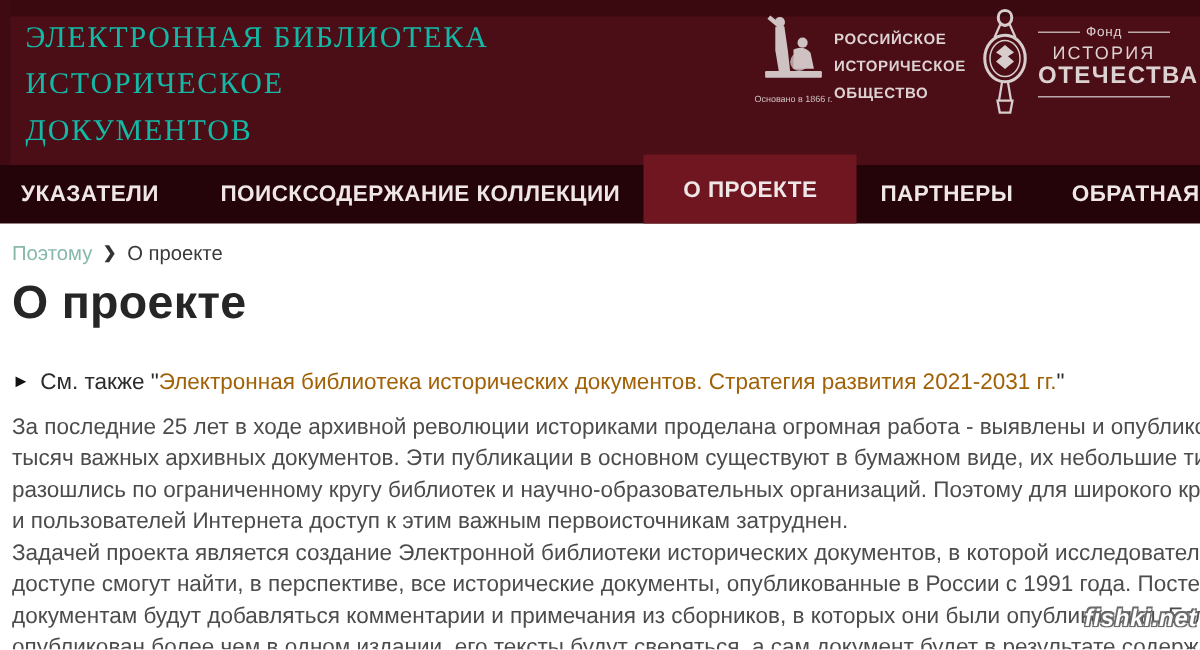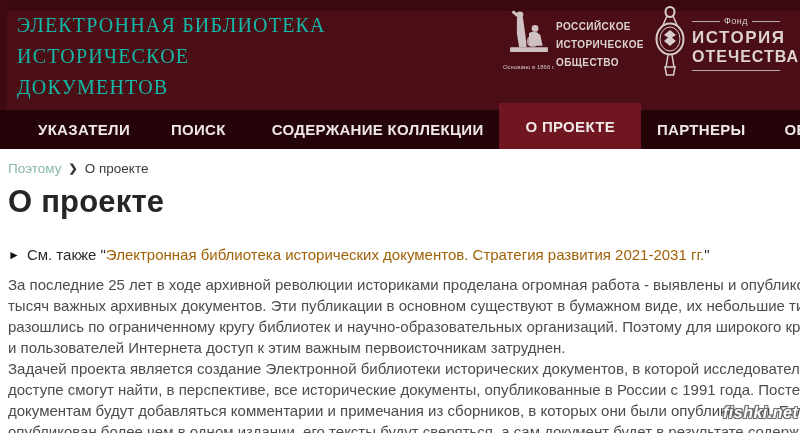--- a/index.html
+++ b/index.html
@@ -19,31 +19,31 @@
   .rio-emblem { position:absolute; left:6px; top:2px; }
   .rio-founded { position:absolute; left:0px; top:58px; width:58px; text-align:center;
                  font-size:6px; color:#cfc2c2; letter-spacing:0; }
   .rio-text { position:absolute; left:56px; top:12px; font-size:10px; font-weight:bold;
               line-height:18px; color:#ddd2d2; letter-spacing:0.4px; }
   .fond-logo { position:absolute; left:150px; top:2px; width:132px; height:80px; cursor:pointer; }
   .fond-emblem { position:absolute; left:0; top:2px; }
   .fond-text { position:absolute; left:42px; top:14px; width:88px; color:#ddd2d2; text-align:center; }
   .fond-top { display:flex; align-items:center; gap:4px; font-size:9px; letter-spacing:0.5px; }
   .fond-top .hline { flex:1; height:1px; background:#b9a9aa; }
-  .fond-big { font-size:17px; font-weight:bold; letter-spacing:1.5px; margin-top:2px; }
+  .fond-big { font-size:12px; font-weight:normal; letter-spacing:1.5px; margin-top:2px; }
   .fond-big2 { font-size:16px; font-weight:bold; letter-spacing:1px; }
   .fond-underline { height:1px; background:#b9a9aa; margin-top:4px; }
 
   
   .main-nav { position:absolute; left:0; top:110px; width:800px; height:39px; background:#250409;
-              display:flex; align-items:center; white-space:nowrap;padding-left:24px; }
+              display:flex; align-items:center; white-space:nowrap; }
   .nav-item { color:#efe7e7; font-size:15px; font-weight:bold; letter-spacing:0.3px; cursor:pointer; }
   .nav-item.n0 { margin-left:14px; }
   .nav-item.n1 { margin-left:41px; }
-  .nav-item.n2 { margin-left:46px; }
+  .nav-item.n2 { }
   .nav-item.active { margin-left:16px; height:46px; margin-top:-7px; display:flex; align-items:center;
                      padding:0 26px; background:#6f1621; }
   .nav-item.n4 { margin-left:16px; }
   .nav-item.n5 { margin-left:39px; }
 
   
   .breadcrumb { position:absolute; left:8px; top:161px; display:flex; align-items:center;
                 font-size:13.5px; }
   .crumb-home { color:#87b8ab; cursor:pointer; }
   .crumb-sep { color:#333; font-size:11px; font-weight:bold; margin:0 7px; }

